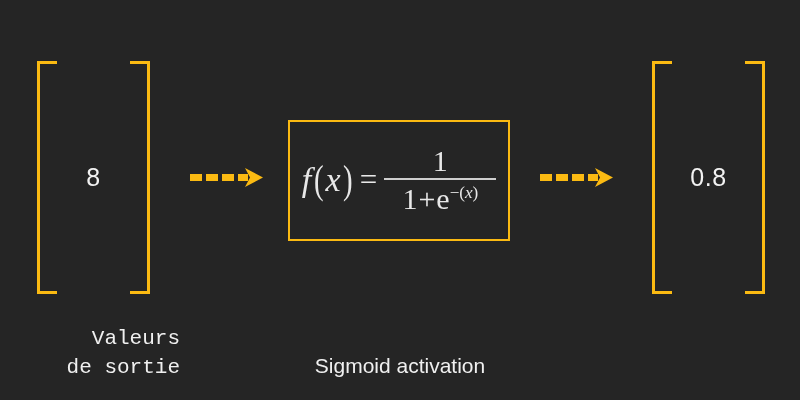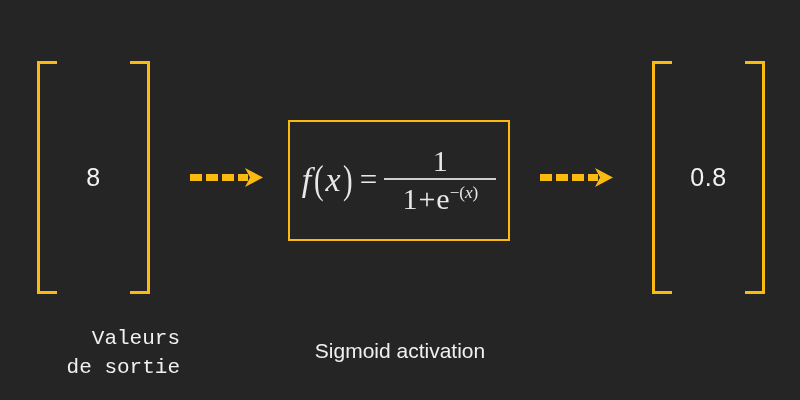--- a/index.html
+++ b/index.html
@@ -61,21 +61,21 @@
   .caption {
     position: absolute;
     color: #f0f0f0;
     font-size: 21px;
     font-family: "Liberation Sans", sans-serif;
     line-height: 1.38;
     text-align: center;
     white-space: pre-line;
   }
   #caption-input  { left: 10px;  width: 170px; top: 325px; text-align: right; padding-left: 38px; box-sizing: border-box; font-family: Liberation Mono, monospace; }
-  #caption-mid    { left: 280px; width: 240px; top: 337px; }
+  #caption-mid    { left: 280px; width: 240px; top: 352px; }
   #caption-output { left: 620px; width: 180px; top: 336px; }
 
   
   .arrow {
     position: absolute;
     top: 164px;
     width: 74px;
     height: 28px;
   }
   #arrow-1 { left: 190px; }

